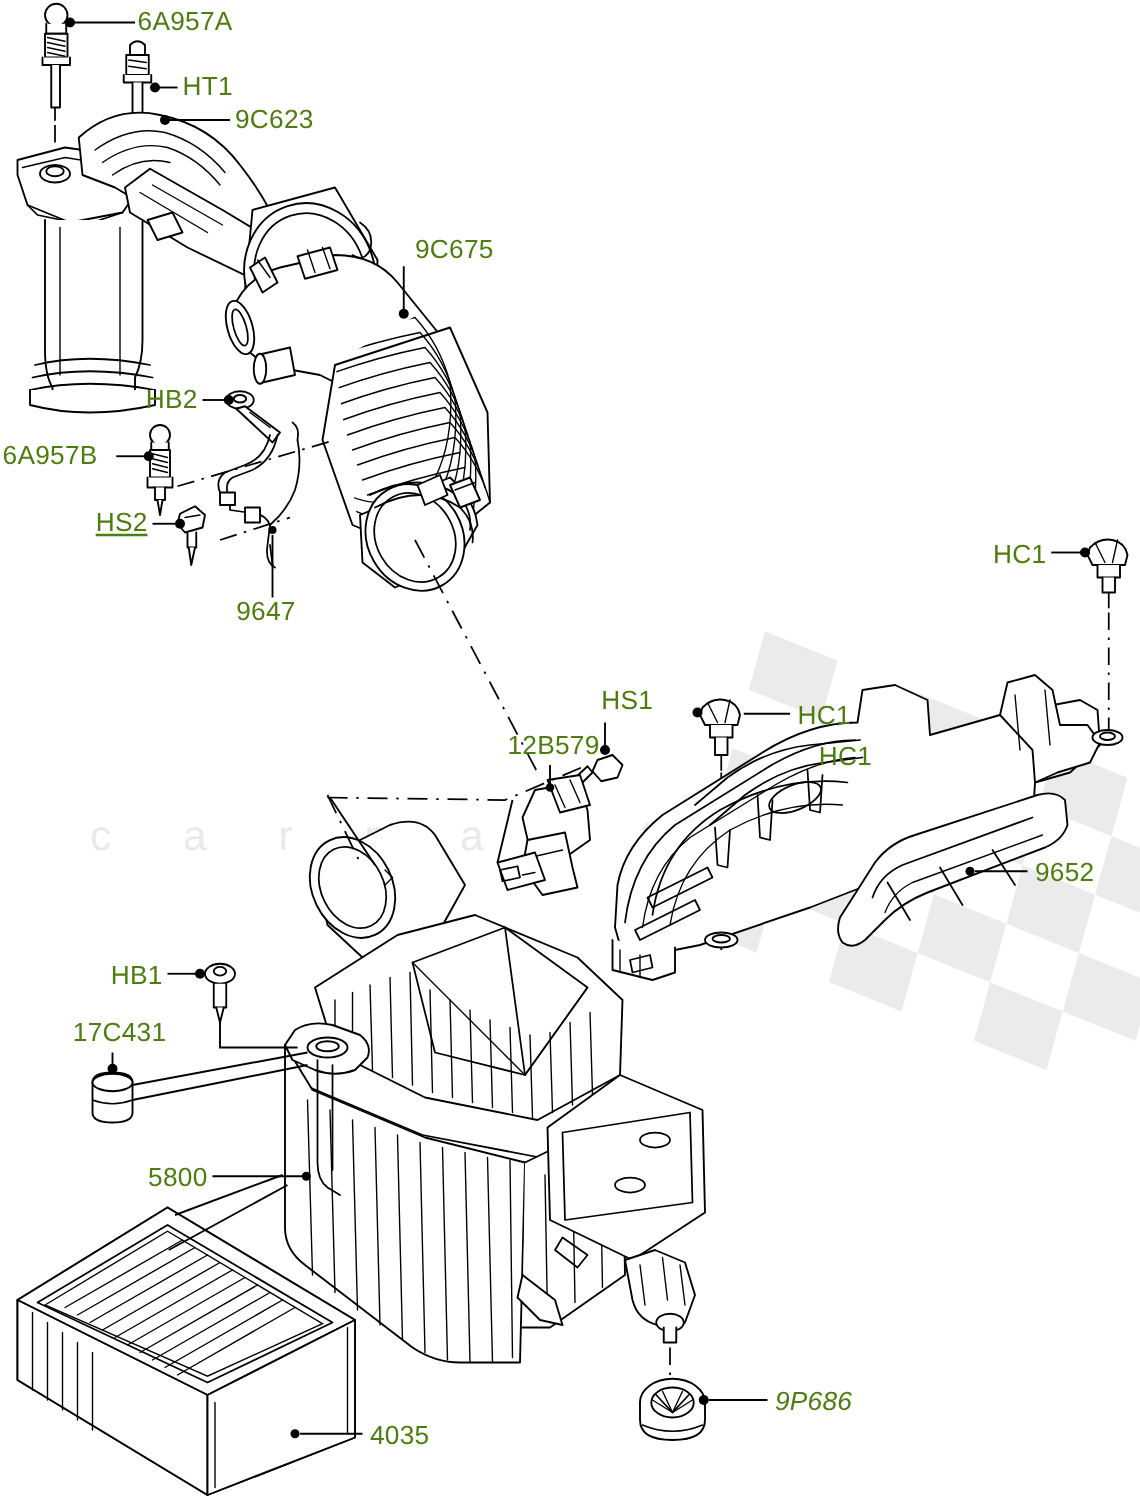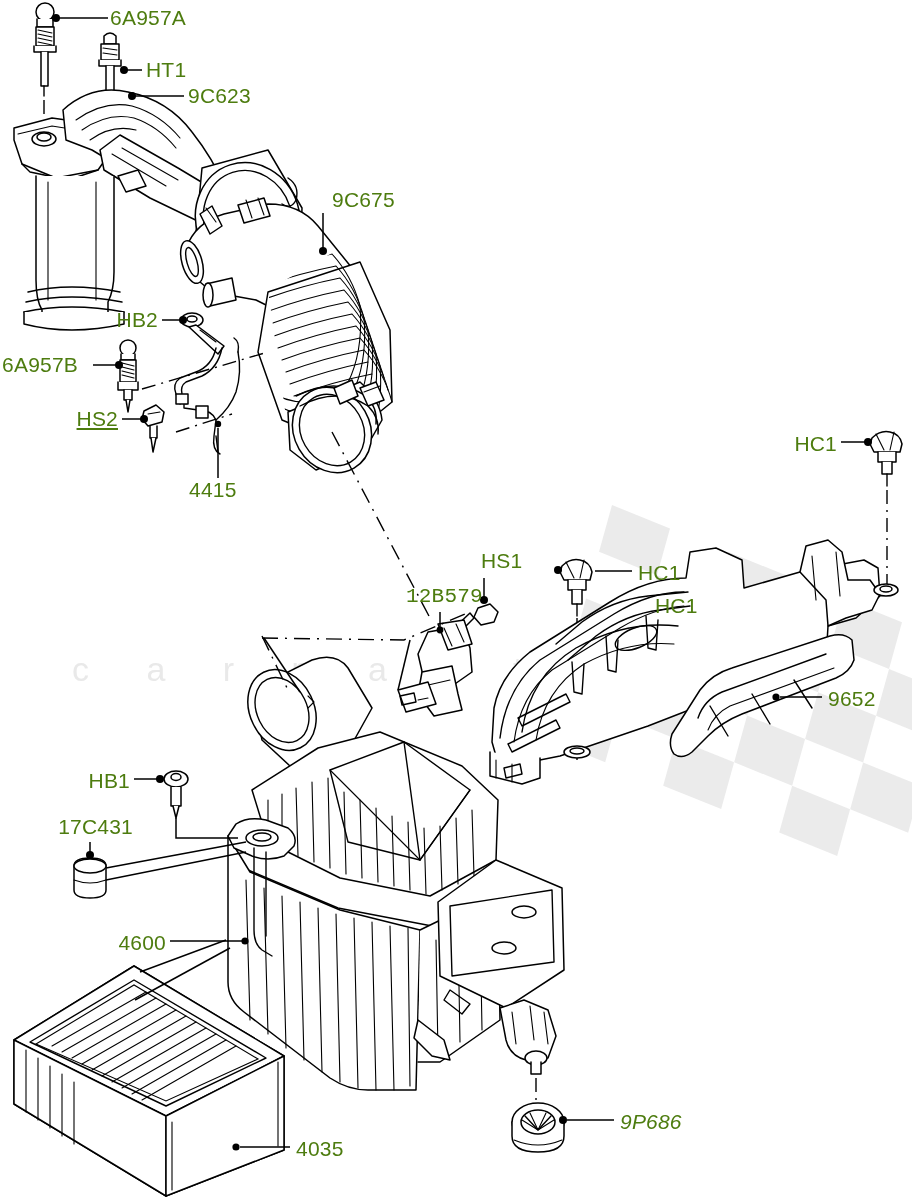--- a/index.html
+++ b/index.html
@@ -518,26 +518,26 @@
 
   </svg>
 
   <div class="lbl r" style="left:186px;top:6px;">6A957A</div>
   <div class="lbl" style="left:146px;top:58px;">HT1</div>
   <div class="lbl" style="left:188px;top:84px;">9C623</div>
   <div class="lbl" style="left:304px;top:188px;margin-left:28px;">9C675</div>
   <div class="lbl r" style="left:158px;top:308px;">HB2</div>
   <div class="lbl r" style="left:78px;top:353px;">6A957B</div>
   <div class="lbl r" style="left:118px;top:407px;text-decoration:underline;">HS2</div>
-  <div class="lbl" style="left:189px;top:478px;">4415</div>
+  <div class="lbl" style="left:189px;top:478px;">9647</div>
   <div class="lbl" style="left:481px;top:549px;">HS1</div>
-  <div class="lbl" style="left:406px;top:585px;font-family:Liberation Mono, monospace;">12B579</div>
+  <div class="lbl" style="left:406px;top:585px;">12B579</div>
   <div class="lbl r" style="left:837px;top:432px;">HC1</div>
   <div class="lbl" style="left:638px;top:561px;">HC1</div>
   <div class="lbl" style="left:655px;top:594px;">HC1</div>
   <div class="lbl" style="left:828px;top:687px;">9652</div>
   <div class="lbl r" style="left:130px;top:769px;">HB1</div>
   <div class="lbl r" style="left:133px;top:815px;">17C431</div>
-  <div class="lbl r" style="left:166px;top:931px;">4600</div>
+  <div class="lbl r" style="left:166px;top:931px;">5800</div>
   <div class="lbl" style="left:296px;top:1137px;">4035</div>
   <div class="lbl" style="left:620px;top:1110px;font-style:italic;">9P686</div>
 
 </div>
 
 </body></html>

